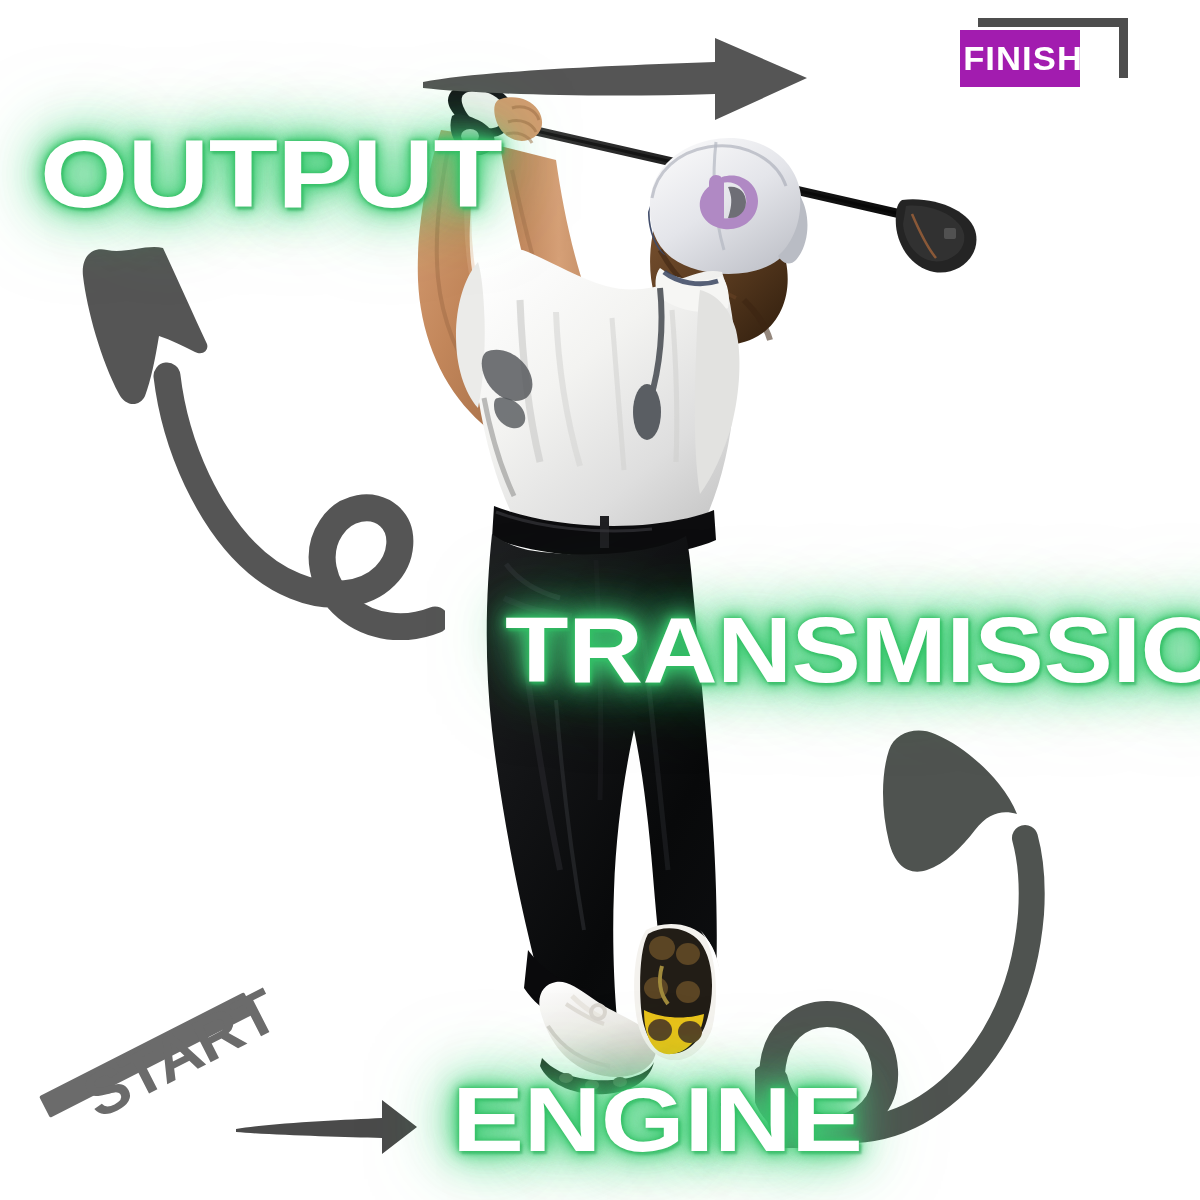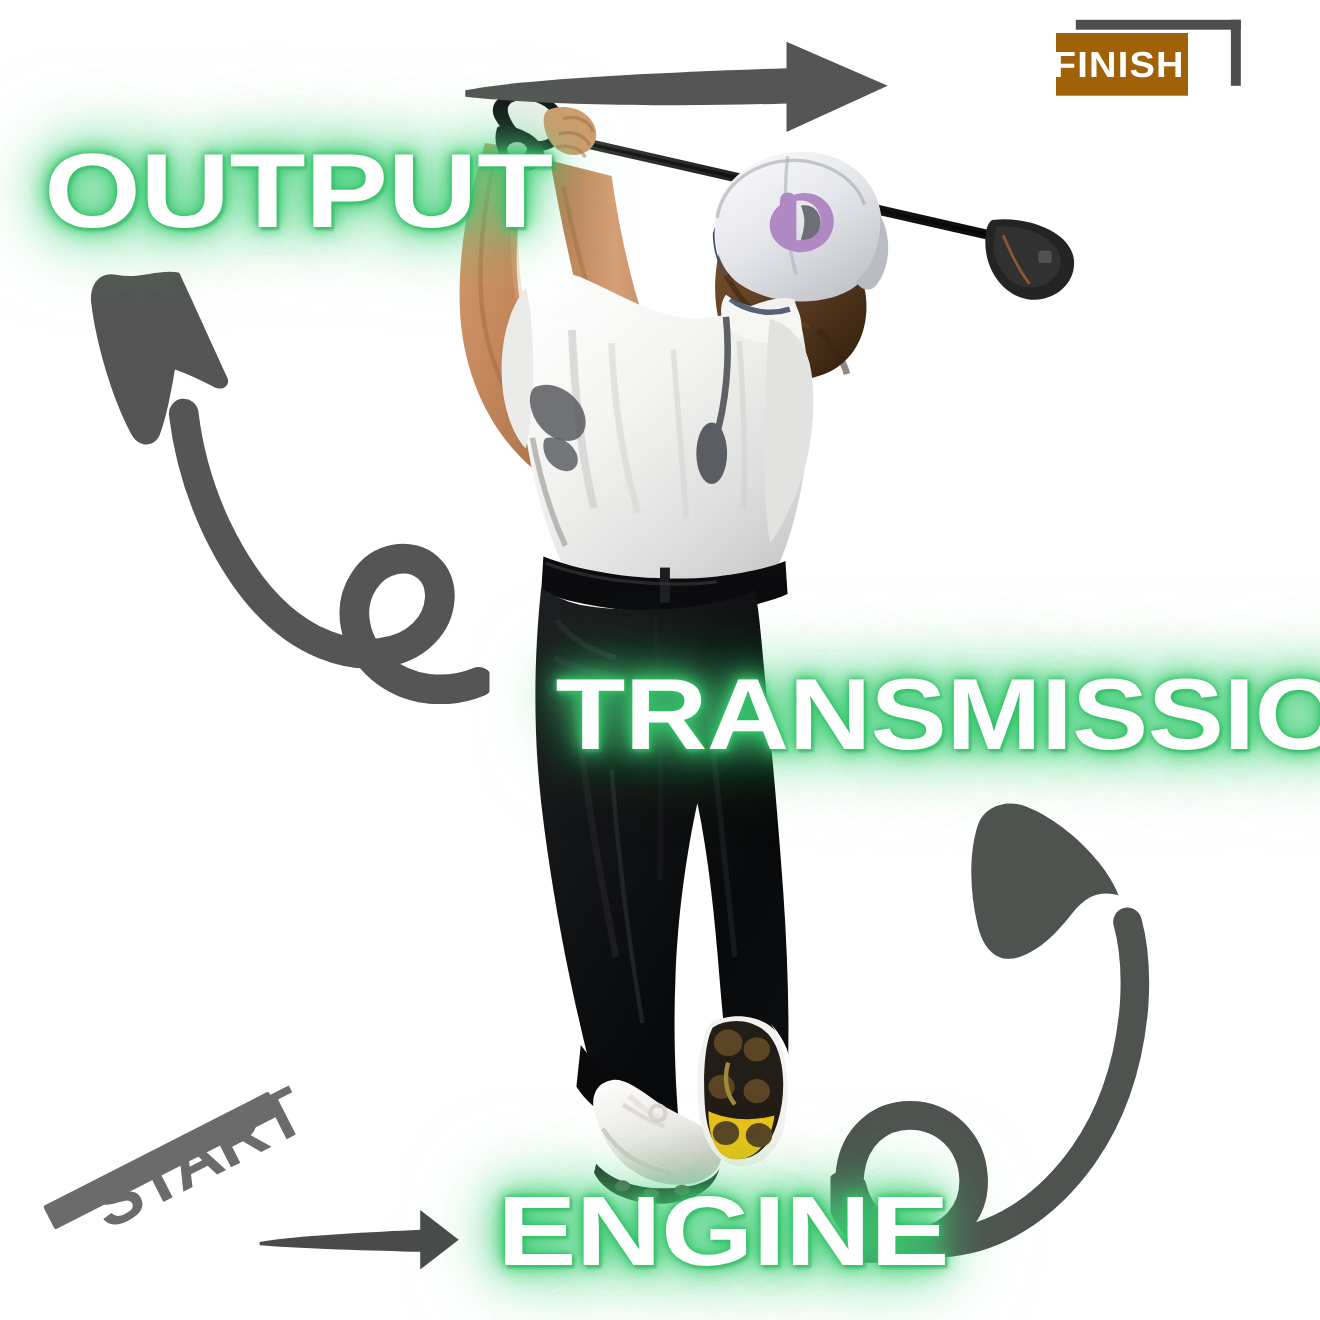--- a/index.html
+++ b/index.html
@@ -45,22 +45,22 @@
 
   
   #finish-badge{left:960px;top:30px;width:170px;height:66px;z-index:45;}
   #finish-outline{
     position:absolute;left:18px;top:-12px;width:150px;height:60px;
     border:9px solid #4d4d4d;border-left:none;border-bottom:none;
     box-sizing:border-box;
   }
   #finish-box{
     position:absolute;left:0;top:0;width:120px;height:57px;
-    background:#a16207;
-    display:flex;align-items:center;justify-content:flex-start;
+    background:#a21caf;
+    display:flex;align-items:center;justify-content:flex-end;
   }
   #finish-label{
     color:#ffffff;font-weight:700;font-size:33px;letter-spacing:1px;
     font-family:"Liberation Sans Narrow","Liberation Sans",sans-serif;
     transform:scaleX(1.05);
   }
 
   
   #start-block{left:18px;top:985px;width:260px;height:165px;z-index:42;}
   #start-bar{

